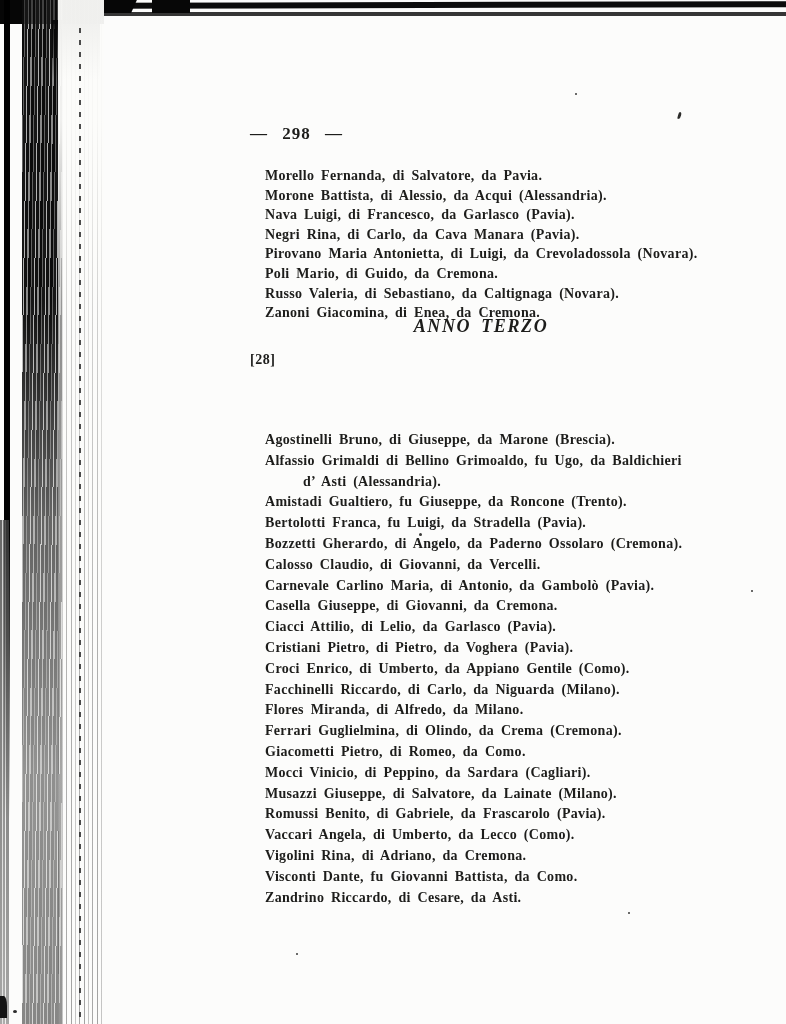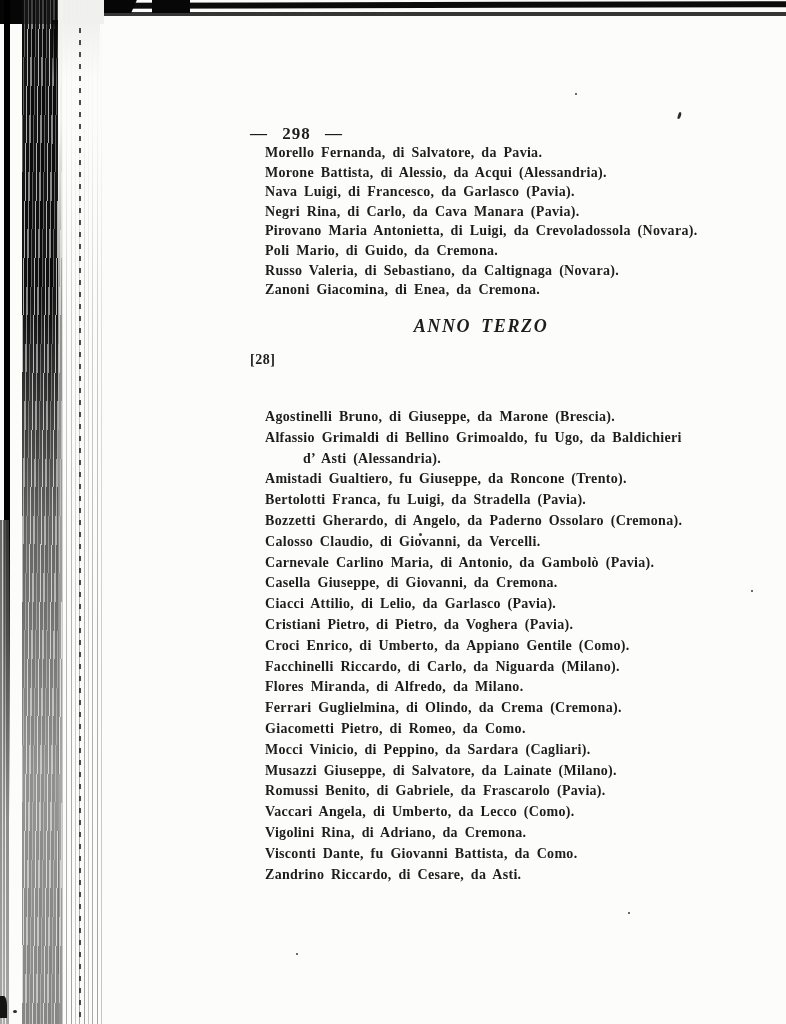--- a/index.html
+++ b/index.html
@@ -44,21 +44,21 @@
   .speck.s4{left:751px;top:590px;width:2px;height:2px;}
   .speck.s5{left:628px;top:912px;width:2px;height:2px;}
   .speck.s6{left:296px;top:953px;width:2px;height:2px;}
 
   
   .printed{color:#1d1d1b;font-weight:700;}
   .page-number{
     position:absolute;left:250px;top:110px;width:462px;
     font-size:17px;letter-spacing:1px;word-spacing:9px;margin-top:14px;
   }
-  .name-list{position:absolute;left:265px;width:480px;}
+  .name-list{position:absolute;left:265px;width:480px;margin-top:23px;}
   .name-list .line{
     white-space:nowrap;font-size:14px;letter-spacing:.3px;word-spacing:3px;
   }
   #list-prev{top:143px;}
   #list-prev .line{height:19.6px;line-height:19.6px;}
   #list-terzo{top:407px;}
   #list-terzo .line{height:20.8px;line-height:20.8px;}
   .name-list .line.cont{padding-left:38px;}
   .section-title{
     position:absolute;left:250px;top:316px;width:462px;

